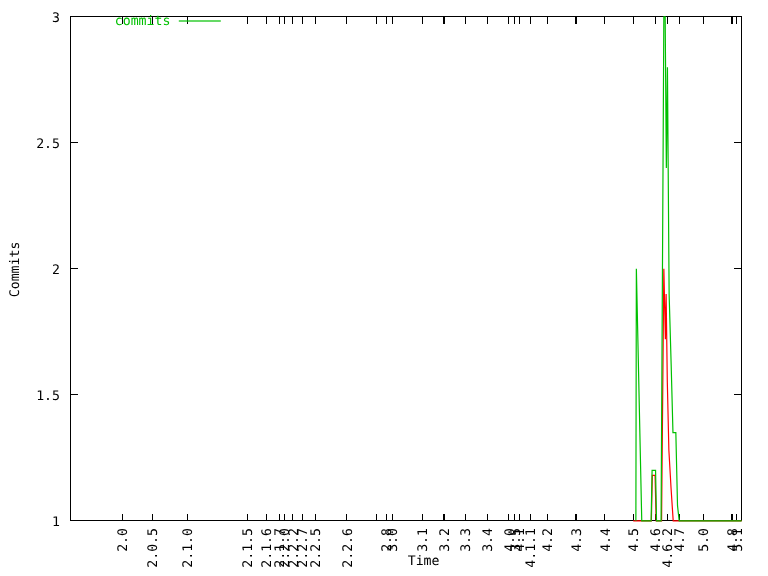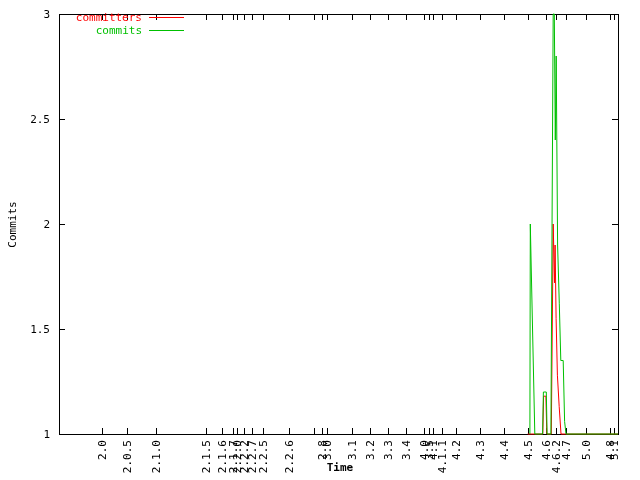--- a/index.html
+++ b/index.html
@@ -3,21 +3,21 @@
 <meta charset="utf-8">
 <style>
   html,body{margin:0;padding:0;background:#ffffff;}
   body{width:640px;height:480px;position:relative;overflow:hidden;
        font-family:"DejaVu Sans Mono",monospace;font-size:11px;color:#000;}
   #chart-wrap{position:absolute;inset:0;}
   svg{position:absolute;left:0;top:0;}
   .overlay{position:absolute;white-space:pre;}
   #y-axis-title{left:-19px;top:218px;width:62px;text-align:center;
                 transform:rotate(-90deg);}
-  #x-axis-title{left:310px;top:461px;width:60px;text-align:center;font-weight:bold;}
+  #x-axis-title{left:323px;top:461px;width:60px;text-align:center;}
   #legend{left:62px;top:12px;display:flex;flex-direction:column;row-gap:2px;}
   .legend-row{display:flex;align-items:center;height:11px;}
   .legend-label{display:inline-block;width:80px;text-align:right;}
   .legend-line{display:inline-block;width:35px;height:0;border-top:1px solid #000;
                margin-left:7px;}
 </style>
 </head>
 <body>
 
 <div id="chart-wrap">
@@ -136,21 +136,17 @@
       <polyline points="527.7,434.0 542.8,434.0 543.6,396.2 545.9,396.2 546.8,434.0 551.3,434.0 553.2,224.0 554.5,282.8 555.1,245.0 556.1,318.5 557.4,375.2 559.2,406.7 561,434.0 618,434.0" fill="none" stroke="#ff0000" stroke-width="1"></polyline>
       <polyline points="529.9,434.0 530.3,224.0 534.8,434.0 542.6,434.0 543.4,392.0 546.3,392.0 547.1,434.0 550.9,434.0 553.2,14.0 554.3,14.0 555.3,140.0 556.2,56.0 557.6,245.0 559.3,303.8 560.8,360.5 563.2,360.5 564.6,421.4 566,434.0 618,434.0" fill="none" stroke="#00c000" stroke-width="1"></polyline>
     </svg>
 
   <div class="overlay" id="y-axis-title">Commits</div>
 
   <div class="overlay" id="x-axis-title">Time</div>
 
   <div class="overlay" id="legend">
     <div class="legend-row">
-      <span class="legend-label" style="color: rgb(255, 0, 0);">committers</span>
-      <span class="legend-line" id="legend-line-0" style="border-top-color: rgb(255, 0, 0);"></span>
-    </div>
-    <div class="legend-row">
       <span class="legend-label" style="color: rgb(0, 192, 0);">commits</span>
       <span class="legend-line" id="legend-line-1" style="border-top-color: rgb(0, 192, 0);"></span>
     </div>
   </div>
 </div>
 
 </body></html>

